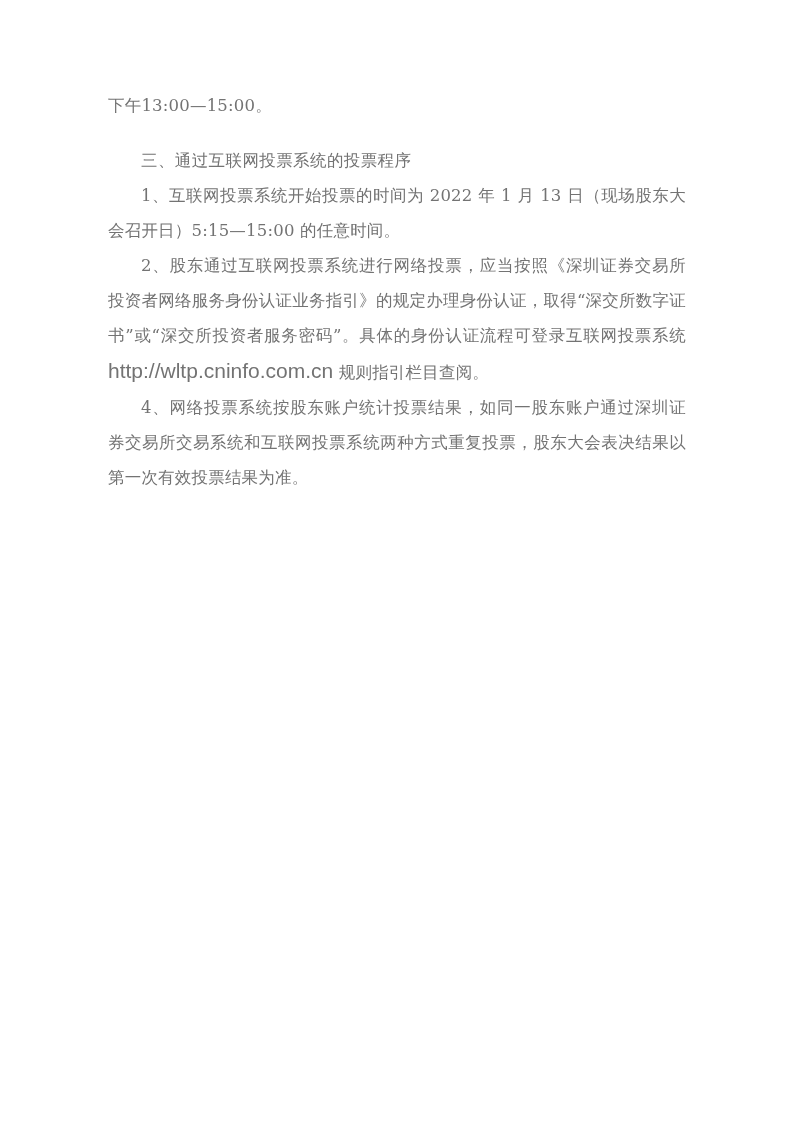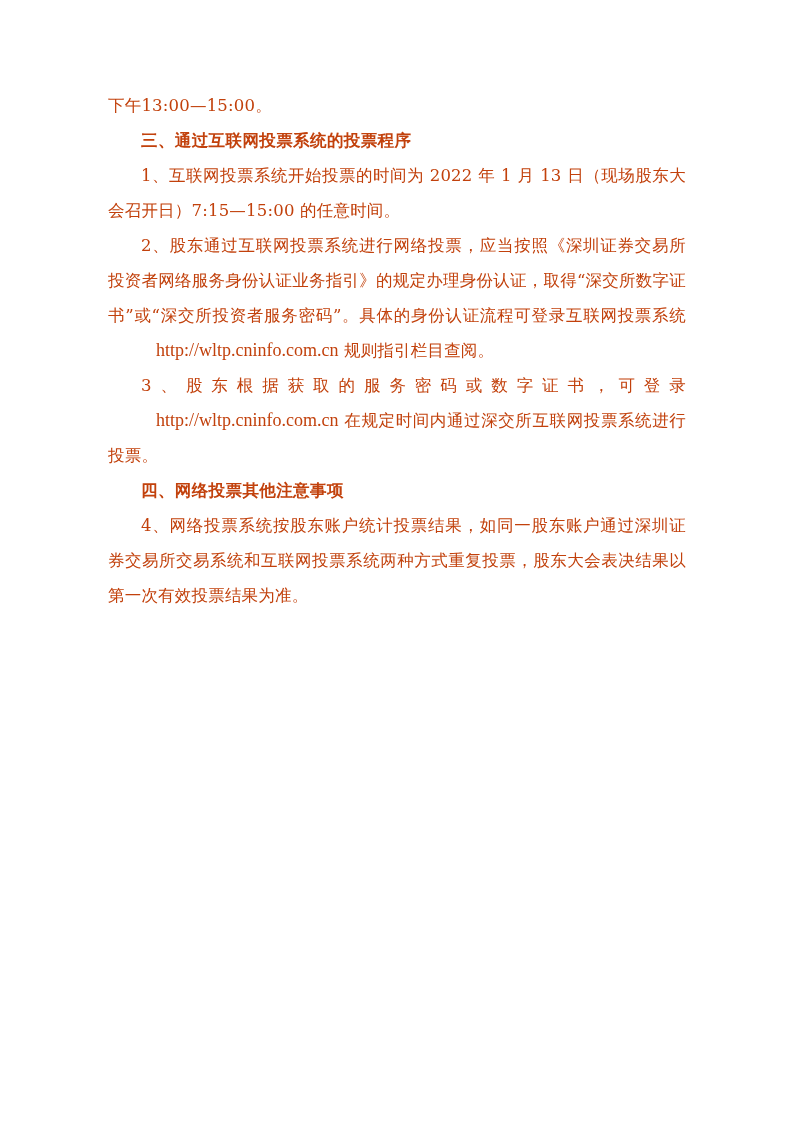--- a/index.html
+++ b/index.html
@@ -20,61 +20,59 @@
     padding: 88px 108px 0 108px;
     overflow: hidden;
   }
   .doc-body {
     width: 578px;
   }
   p {
     margin: 0 0 0 0;
     font-size: 16.5px;
     line-height: 35px;
-    color: #c2410c;
+    color: #737373;
     text-align: justify;
     text-justify: inter-ideograph;
     letter-spacing: 0.2px;
   }
   p.indent {
     text-indent: 33px;
   }
   p.heading {
-    font-weight: bold;
+    font-weight: normal;
     text-indent: 33px;
     letter-spacing: 0.4px;
+    margin-top: 20px;
   }
   .mono {
-    font-family: Liberation Serif, serif;
-    font-size: 18px;
+    font-family: Liberation Sans, sans-serif;
+    font-size: 21px;
     letter-spacing: 0;
-    margin-left: 48px;
   }
   p.spread {
     text-align: justify;
     text-indent: 33px;
   }
   .nowrap { white-space: nowrap; }
 </style>
 </head>
 <body>
 
 <div class="page">
   <div class="doc-body">
 
     <p class="plain">下午13:00—15:00。</p>
 
 
     <p class="heading">三、通过互联网投票系统的投票程序</p>
 
-    <p class="indent">1、互联网投票系统开始投票的时间为 2022 年 1 月 13 日（现场股东大会召开日）7:15—15:00 的任意时间。</p>
+    <p class="indent">1、互联网投票系统开始投票的时间为 2022 年 1 月 13 日（现场股东大会召开日）5:15—15:00 的任意时间。</p>
 
     <p class="indent">2、股东通过互联网投票系统进行网络投票，应当按照《深圳证券交易所投资者网络服务身份认证业务指引》的规定办理身份认证，取得“深交所数字证书”或“深交所投资者服务密码”。具体的身份认证流程可登录互联网投票系统 <span class="mono nowrap">http://wltp.cninfo.com.cn</span> 规则指引栏目查阅。</p>
 
-    <p class="spread">3、股东根据获取的服务密码或数字证书，可登录 <span class="mono nowrap">http://wltp.cninfo.com.cn</span> 在规定时间内通过深交所互联网投票系统进行投票。</p>
 
-    <p class="heading">四、网络投票其他注意事项</p>
 
     <p class="indent">4、网络投票系统按股东账户统计投票结果，如同一股东账户通过深圳证券交易所交易系统和互联网投票系统两种方式重复投票，股东大会表决结果以第一次有效投票结果为准。</p>
 
 
   </div>
 </div>
 
 </body></html>

